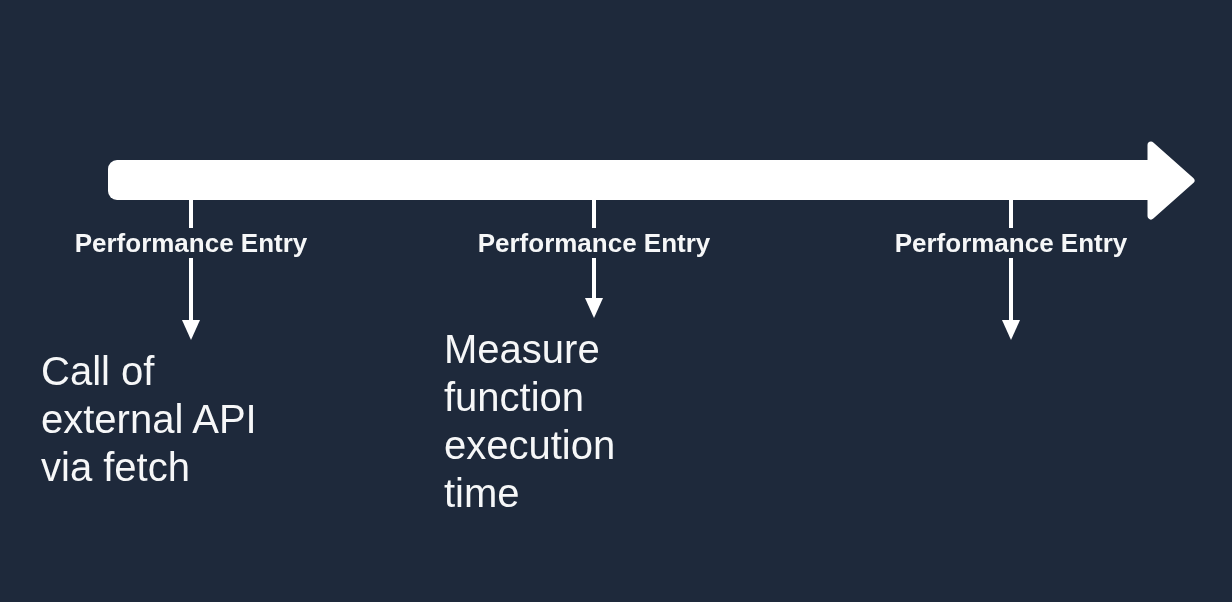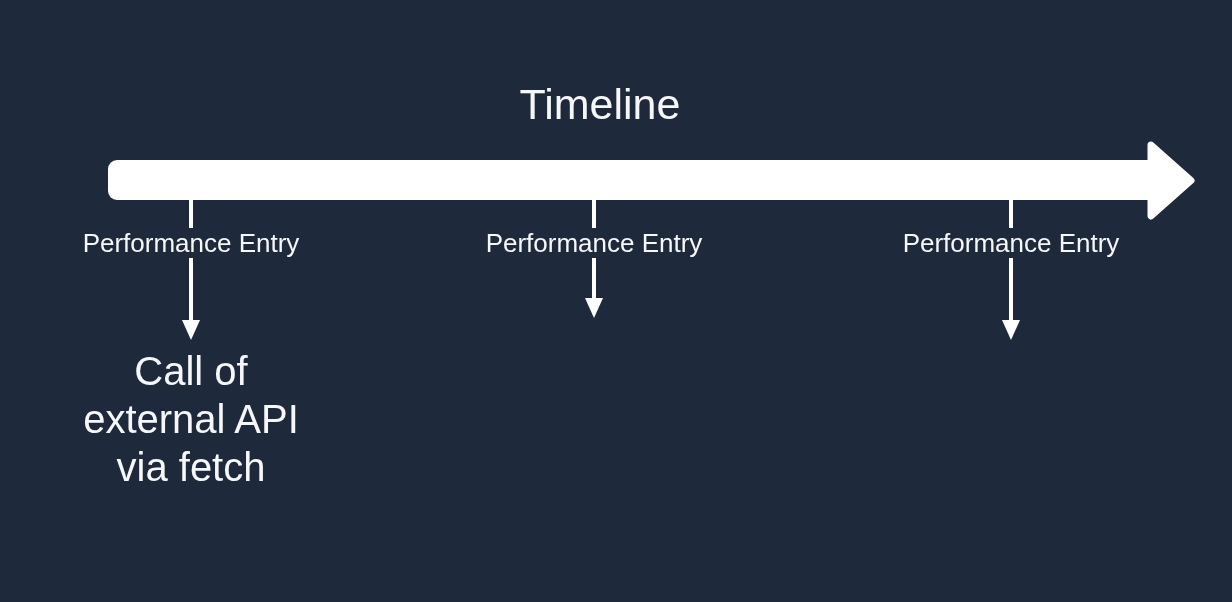--- a/index.html
+++ b/index.html
@@ -63,55 +63,54 @@
   .col2 .seg-bottom { height: 41px; }
 
   .entry-label {
     position: absolute;
     top: 228px;
     left: 0;
     width: 100%;
     text-align: center;
     font-size: 26px;
     line-height: 30px;
-    font-weight: 400;
+    font-weight: 700;
     white-space: nowrap;
   }
   .arrowhead-down {
     position: absolute;
     top: 320px;
     left: 50%;
     transform: translateX(-50%);
     width: 0;
     height: 0;
     border-left: 9px solid transparent;
     border-right: 9px solid transparent;
     border-top: 20px solid #ffffff;
   }
   .col2 .arrowhead-down { top: 298px; }
 
   .entry-desc {
     position: absolute;
     top: 347px;
     left: 0;
     width: 100%;
-    text-align: center;
+    text-align: left;
     font-size: 40px;
     line-height: 48px;
     font-weight: 400;
     white-space: pre-line;
   }
   .col2 .entry-desc { top: 325px; }
 </style>
 </head>
 <body>
 
 <div class="stage">
 
-  <div class="title">Timeline</div>
 
   <div class="arrow-shaft"></div>
   <svg class="arrow-head-svg" viewBox="0 0 52 84" xmlns="http://www.w3.org/2000/svg">
     <polygon points="5,6 45,41.5 5,77" fill="#ffffff" stroke="#ffffff" stroke-width="7" stroke-linejoin="round"></polygon>
   </svg>
 
   <div class="entry col1">
     <div class="seg seg-top"></div>
     <div class="entry-label">Performance Entry</div>
     <div class="seg seg-bottom"></div>
@@ -119,20 +118,24 @@
     <div class="entry-desc">Call of
 external API
 via fetch</div>
   </div>
 
   <div class="entry col2">
     <div class="seg seg-top"></div>
     <div class="entry-label">Performance Entry</div>
     <div class="seg seg-bottom"></div>
     <div class="arrowhead-down"></div>
+    <div class="entry-desc">Measure
+function
+execution
+time</div>
   </div>
 
   <div class="entry col3">
     <div class="seg seg-top"></div>
     <div class="entry-label">Performance Entry</div>
     <div class="seg seg-bottom"></div>
     <div class="arrowhead-down"></div>
   </div>
 
 </div>

